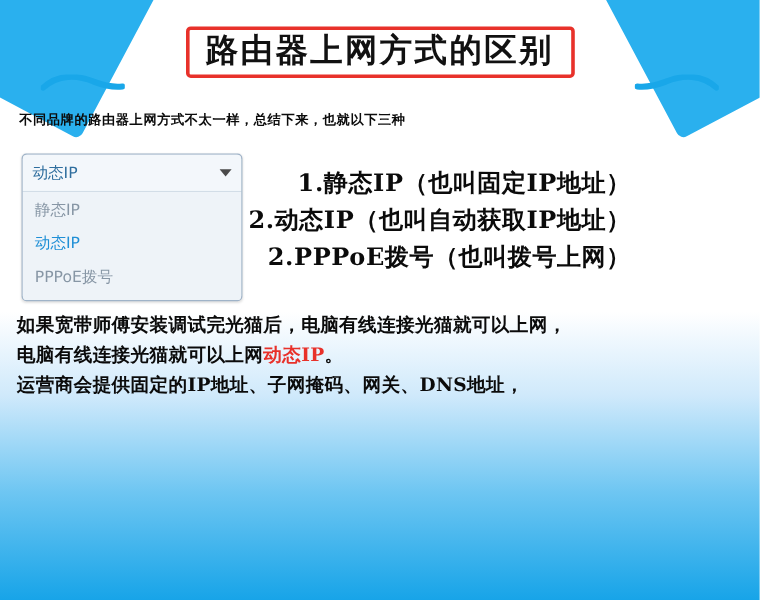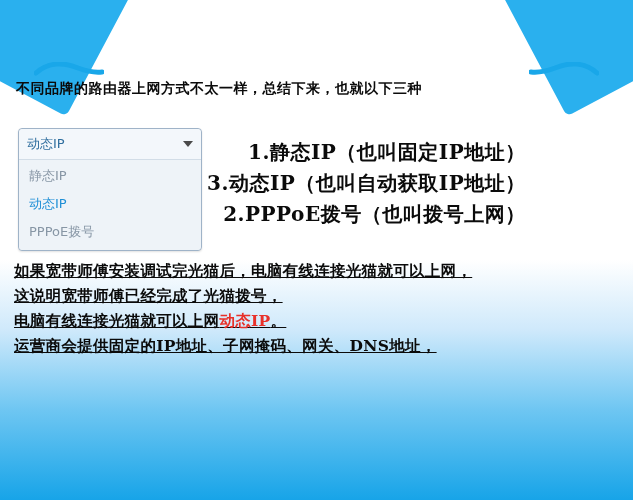--- a/index.html
+++ b/index.html
@@ -63,24 +63,24 @@
     width: 70px;
     height: 14px;
   }
   .swoosh-left { left: 34px; }
   .swoosh-right { right: 34px; }
   .swoosh-left svg, .swoosh-right svg { display: block; }
 
   .lead {
     position: absolute;
     left: 16px;
-    top: 80px;
-    font-family: "DejaVu Serif", "Liberation Serif", serif;
-    font-weight: bold;
-    font-size: 14px;
+    top: 92px;
+    font-family: "DejaVu Serif", "Liberation Serif", serif;
+    font-weight: bold;
+    font-size: 11px;
     color: #0b0b0b;
     letter-spacing: 0.5px;
     white-space: nowrap;
   }
 
   
   .dropdown {
     position: absolute;
     left: 18px;
     top: 128px;
@@ -147,21 +147,20 @@
     width: 610px;
     font-family: "DejaVu Serif", "Liberation Serif", serif;
     font-weight: bold;
     font-size: 15.5px;
     color: #0b0b0b;
     letter-spacing: 0.3px;
   }
   .body-block .p {
     line-height: 1.62;
     white-space: nowrap;
-    text-decoration: underline;
   }
   .hl-red {
     color: #e8312a;
   }
 </style>
 </head>
 <body>
 
 <div class="page">
 
@@ -172,43 +171,47 @@
     <svg width="70" height="14" viewBox="0 0 70 14">
       <path d="M2 11 C 14 0, 30 0, 44 6 C 52 9, 60 11, 68 10" stroke="#19a7e9" stroke-width="5" fill="none" stroke-linecap="round"></path>
     </svg>
   </div>
   <div class="swoosh-right">
     <svg width="70" height="14" viewBox="0 0 70 14">
       <path d="M68 11 C 56 0, 40 0, 26 6 C 18 9, 10 11, 2 10" stroke="#19a7e9" stroke-width="5" fill="none" stroke-linecap="round"></path>
     </svg>
   </div>
 
+  <div class="title-wrap">
+    <div class="title-box">
+      <div class="title-text">路由器上网方式的区别</div>
+    </div>
+  </div>
 
   <div class="lead">不同品牌的路由器上网方式不太一样，总结下来，也就以下三种</div>
 
   <div class="dropdown">
     <div class="dd-field">
       <span>动态IP</span>
       <span class="dd-caret"></span>
     </div>
     <div class="dd-list">
       <div class="dd-item">静态IP</div>
       <div class="dd-item selected">动态IP</div>
       <div class="dd-item">PPPoE拨号</div>
     </div>
   </div>
 
   <div class="numbered">
     <div class="line">1.静态IP（也叫固定IP地址）</div>
-    <div class="line">3.动态IP（也叫自动获取IP地址）</div>
+    <div class="line">2.动态IP（也叫自动获取IP地址）</div>
     <div class="line">2.PPPoE拨号（也叫拨号上网）</div>
   </div>
 
   <div class="body-block">
     <div class="p">如果宽带师傅安装调试完光猫后，电脑有线连接光猫就可以上网，</div>
-    <div class="p">这说明宽带师傅已经完成了光猫拨号，</div>
     <div class="p">
       <span>电脑有线连接光猫就可以上网</span><span class="hl-red">动态IP</span><span>。</span>
     </div>
     <div class="p">运营商会提供固定的IP地址、子网掩码、网关、DNS地址，</div>
   </div>
 
 </div>
 
 </body></html>

